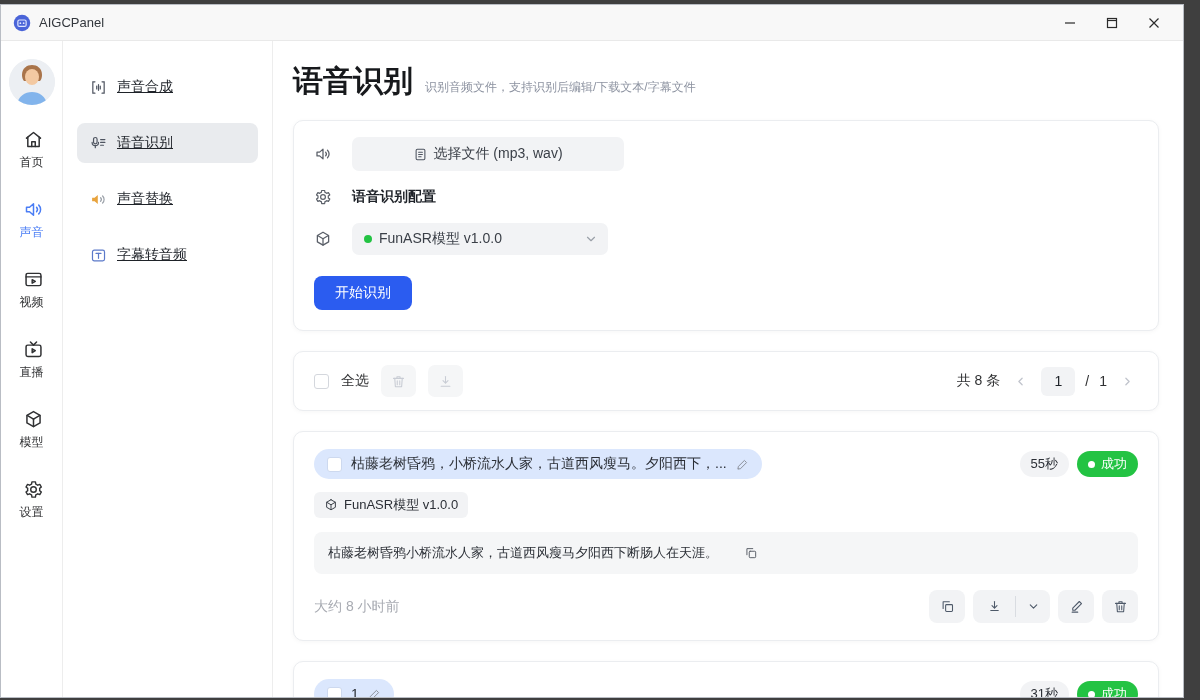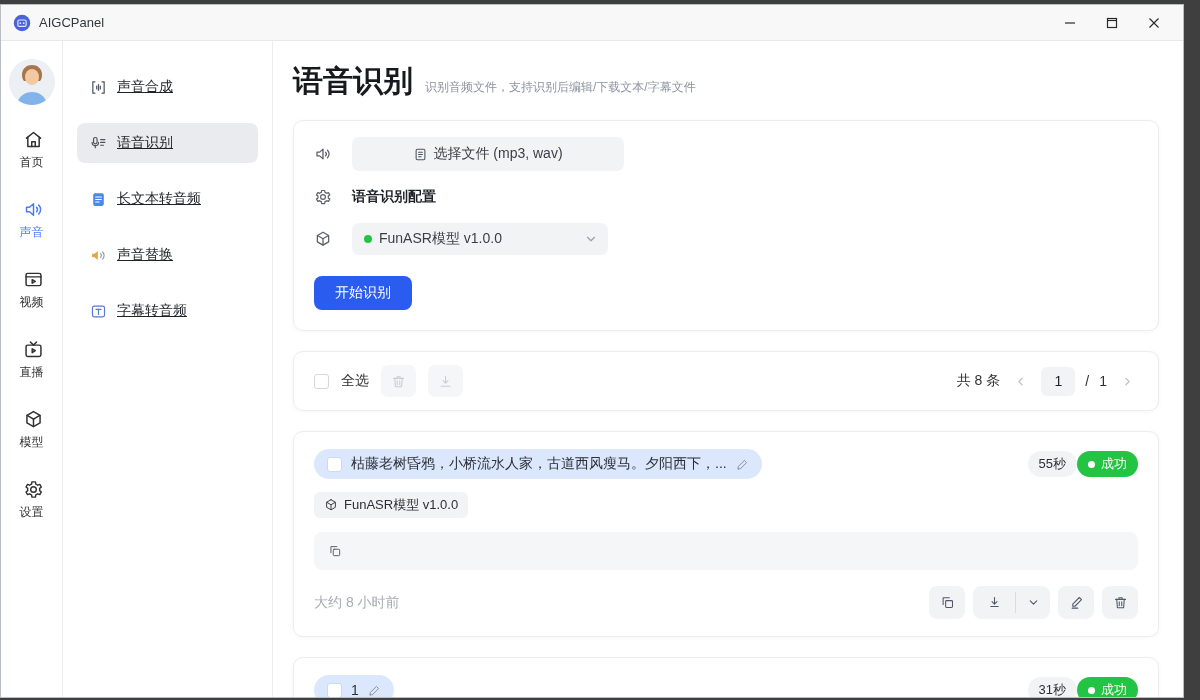--- a/index.html
+++ b/index.html
@@ -131,21 +131,21 @@
   .record-card { padding:17px 20px; }
   .rec-top { display:flex; align-items:center; justify-content:space-between; gap:12px; }
   .rec-pill {
     display:inline-flex; align-items:center; gap:9px;
     background:#dbe7fd; border-radius:16px; height:30px; padding:0 13px;
     font-size:14px; color:#2b2f36; max-width:720px;
   }
   .rec-pill .checkbox { border-color:#cdd9ef; }
   .rec-pill .pencil { color:#8a8f99; display:flex; }
   .rec-pill .pencil svg { width:13px; height:13px; }
-  .rec-meta { display:flex; align-items:center; flex:0 0 auto; }
+  .rec-meta { display:flex; align-items:center; gap:8px; flex:0 0 auto; }
   .duration-pill {
     background:#f2f3f5; border-radius:13px; height:26px; padding:0 11px;
     display:flex; align-items:center; font-size:13px; color:#2b2f36;
   }
   .status-pill {
     background:#23c343; border-radius:13px; height:26px; padding:0 11px;
     display:flex; align-items:center; gap:6px; font-size:13px; color:#fff;
   }
   .status-pill .dot { width:7px; height:7px; border-radius:50%; background:#fff; }
   .model-tag {
@@ -295,27 +295,20 @@
       <div class="submenu-item active">
         <svg viewBox="0 0 24 24" fill="none" stroke="#4e5460" stroke-width="1.7" stroke-linecap="round" stroke-linejoin="round">
             <rect x="5" y="3.5" width="5" height="9" rx="2.5"></rect>
             <path d="M3 10.5a4.5 4.5 0 009 0"></path>
             <path d="M7.5 15v3"></path>
             <path d="M15 6.5h6"></path>
             <path d="M15 10.5h6"></path>
             <path d="M15 14.5h4"></path>
           </svg>
         <span>语音识别</span>
-      </div>
-      <div class="submenu-item">
-        <svg viewBox="0 0 24 24">
-            <rect x="4.5" y="3" width="15" height="18" rx="2.5" fill="#4a88e8"></rect>
-            <path d="M8 8.5h8M8 12h8M8 15.5h5" stroke="#fff" stroke-width="1.6" stroke-linecap="round"></path>
-          </svg>
-        <span>长文本转音频</span>
       </div>
       <div class="submenu-item">
         <svg viewBox="0 0 24 24">
             <path d="M3 9.5v5h3.5l4.5 4v-13l-4.5 4H3z" fill="#e8a33d"></path>
             <path d="M15 9.5a3.8 3.8 0 010 5M17.8 7a7 7 0 010 10" fill="none" stroke="#9aa0a8" stroke-width="1.7" stroke-linecap="round"></path>
           </svg>
         <span>声音替换</span>
       </div>
       <div class="submenu-item">
         <svg viewBox="0 0 24 24" fill="none" stroke="#5b79c9" stroke-width="1.7" stroke-linecap="round" stroke-linejoin="round">
@@ -442,20 +435,21 @@
           <span class="model-tag">
             <svg viewBox="0 0 24 24" fill="none" stroke="currentColor" stroke-width="1.7" stroke-linecap="round" stroke-linejoin="round">
                 <path d="M12 3l7.5 4.3v8.6L12 20.2l-7.5-4.3V7.3L12 3z"></path>
                 <path d="M4.8 7.4L12 11.6l7.2-4.2"></path>
                 <path d="M12 11.6V20"></path>
               </svg>
             <span>FunASR模型 v1.0.0</span>
           </span>
         </div>
         <div class="result-box">
+          <span>枯藤老树昏鸦小桥流水人家，古道西风瘦马夕阳西下断肠人在天涯。</span>
           <span class="copy-inline">
             <svg viewBox="0 0 24 24" fill="none" stroke="currentColor" stroke-width="1.7" stroke-linecap="round" stroke-linejoin="round">
                 <rect x="9" y="9" width="11" height="11" rx="1.5"></rect>
                 <path d="M5 15V4.5h10"></path>
               </svg>
           </span>
         </div>
         <div class="rec-footer">
           <span class="time-ago">大约 8 小时前</span>
           <div class="rec-actions">

